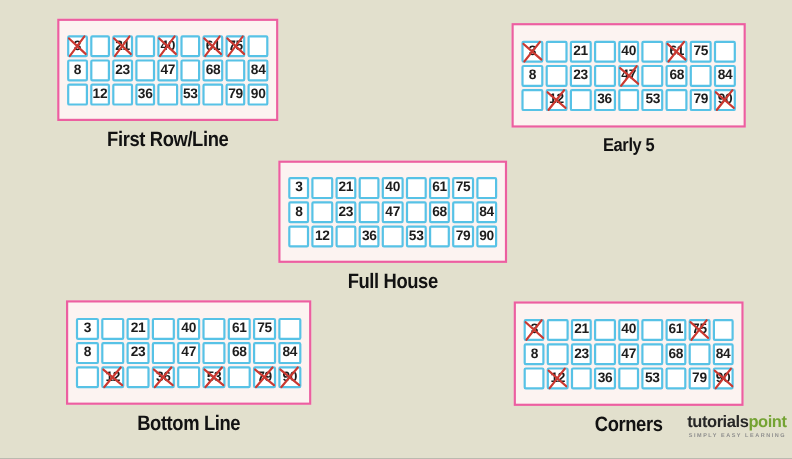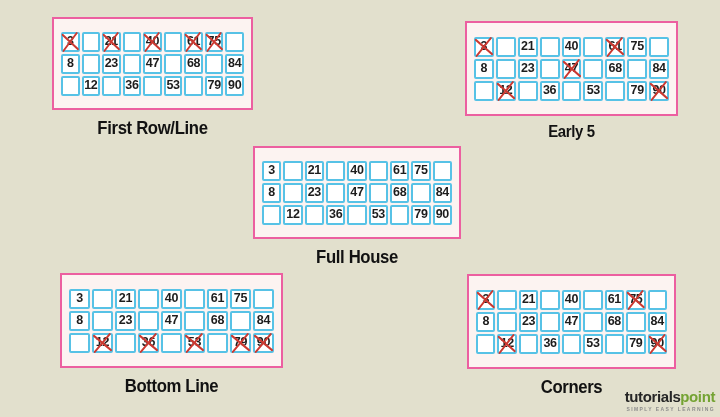--- a/index.html
+++ b/index.html
@@ -76,22 +76,22 @@
     font-weight:700;
     color:var(--label-color);
     letter-spacing:-0.4px;
     transform:scaleX(0.88);
     transform-origin:center;
     white-space:nowrap;
   }
   .ticket-label.label-sm{font-size:17px;margin-top:6px;}
   .logo{
     position:absolute;
-    right:5px;bottom:5px;
-    text-align:right;
+    right:5px;bottom:18px;
+    text-align:center;
   }
   .logo-brand{
     font-size:15px;
     font-weight:700;
     letter-spacing:-0.4px;
     line-height:1.05;
   }
   .logo-dark{color:var(--logo-primary);}
   .logo-green{color:var(--logo-accent);}
   .logo-tagline{

